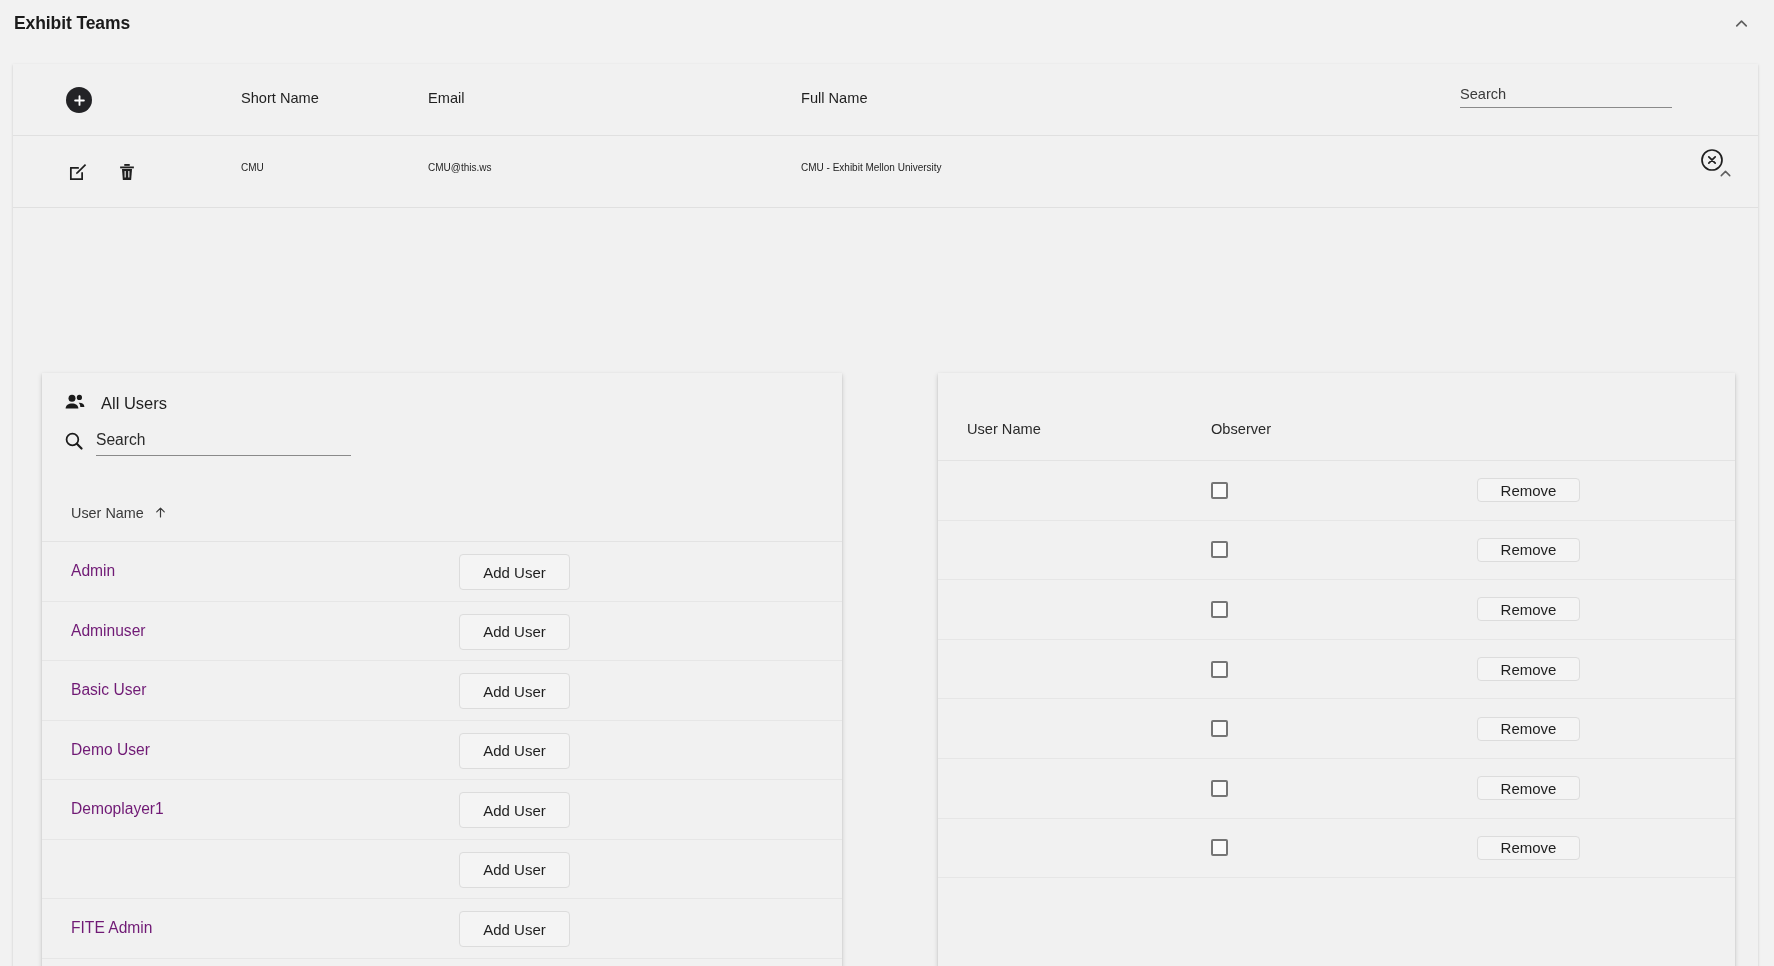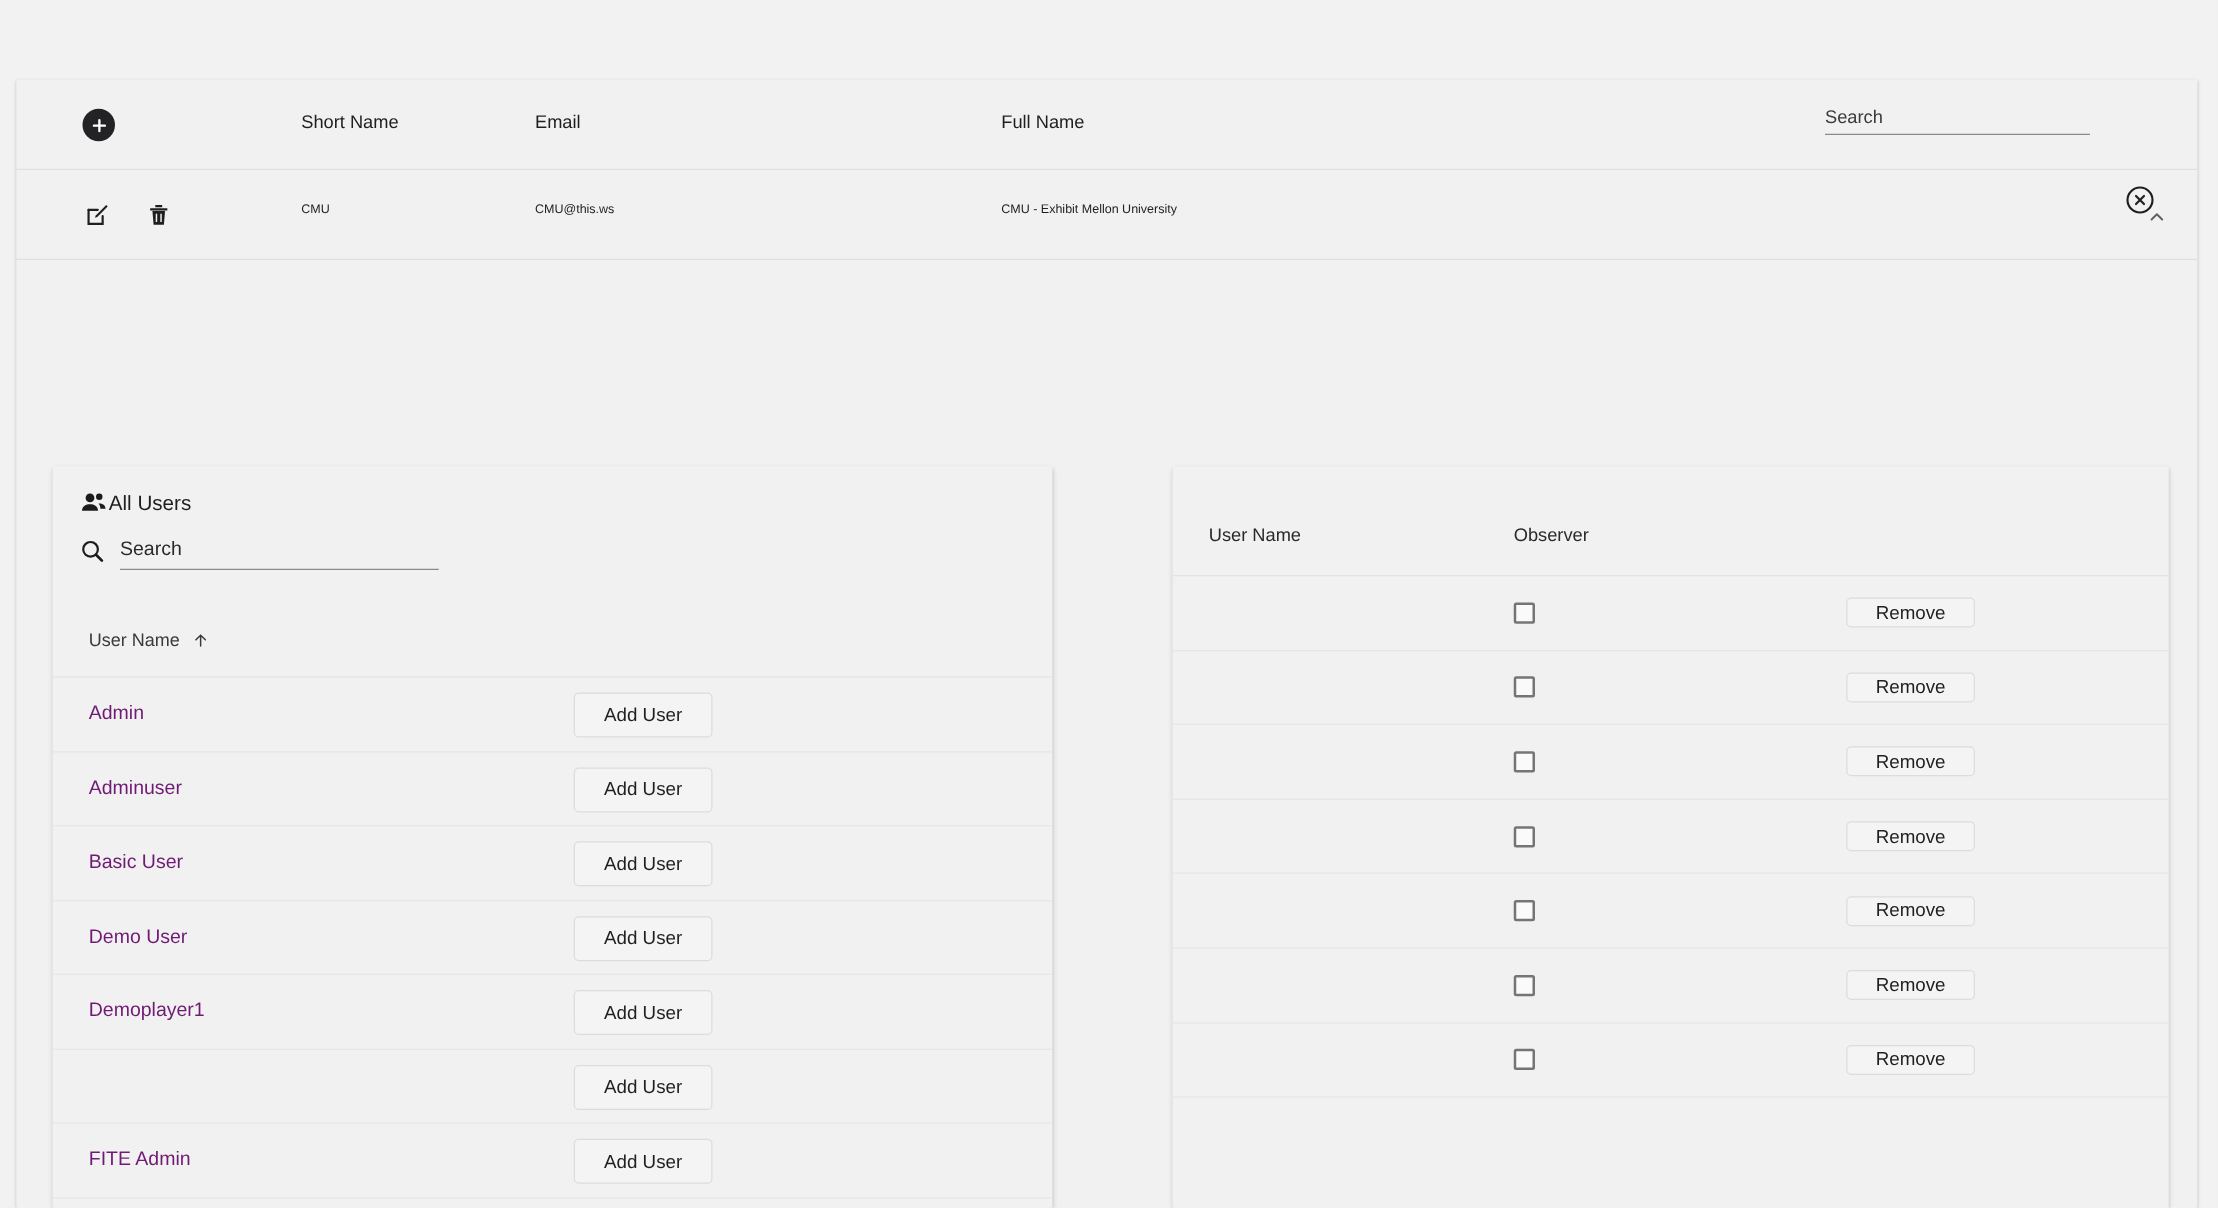--- a/index.html
+++ b/index.html
@@ -90,21 +90,21 @@
   .body-area { position: relative; height: 760px; }
 
   .card {
     position: absolute; background: #f1f1f1;
     box-shadow: 0 2px 5px rgba(0,0,0,0.16), 0 1px 2px rgba(0,0,0,0.1);
   }
   .card-left  { left: 29px;  top: 165px; width: 800px; height: 740px; }
   .card-right { left: 925px; top: 165px; width: 797px; height: 739px; }
 
   .card-title {
-    display: flex; align-items: center; 
+    display: flex; align-items: center; gap: 14px;
     padding: 18px 0 0 21px; font-size: 16.5px; color: #1f1f1f;
   }
 
   
   .users-search {
     display: flex; align-items: flex-end; gap: 11px;
     margin: 14px 0 0 21px; width: 288px;
   }
   .users-search .mag { margin-bottom: 4px; flex: 0 0 auto; }
   .users-search input {
@@ -170,20 +170,28 @@
     cursor: pointer;
   }
 
   svg { display: block; }
 </style>
 </head>
 <body>
 
 <div class="page">
 
+  <div class="titlebar">
+    <div class="title-text">Exhibit Teams</div>
+    <div class="titlebar-chevron">
+      <svg width="19" height="19" viewBox="0 0 24 24">
+          <path d="M6 15l6-6 6 6" fill="none" stroke="#5f5f5f" stroke-width="2.1" stroke-linecap="round" stroke-linejoin="round"></path>
+        </svg>
+    </div>
+  </div>
 
   <div class="panel">
 
     <div class="table-head">
       <button class="add-btn">
         <svg width="15" height="15" viewBox="0 0 24 24">
             <path d="M12 5v14M5 12h14" stroke="#ffffff" stroke-width="3" stroke-linecap="round"></path>
           </svg>
       </button>
       <div class="col-head col-short">Short Name</div>

